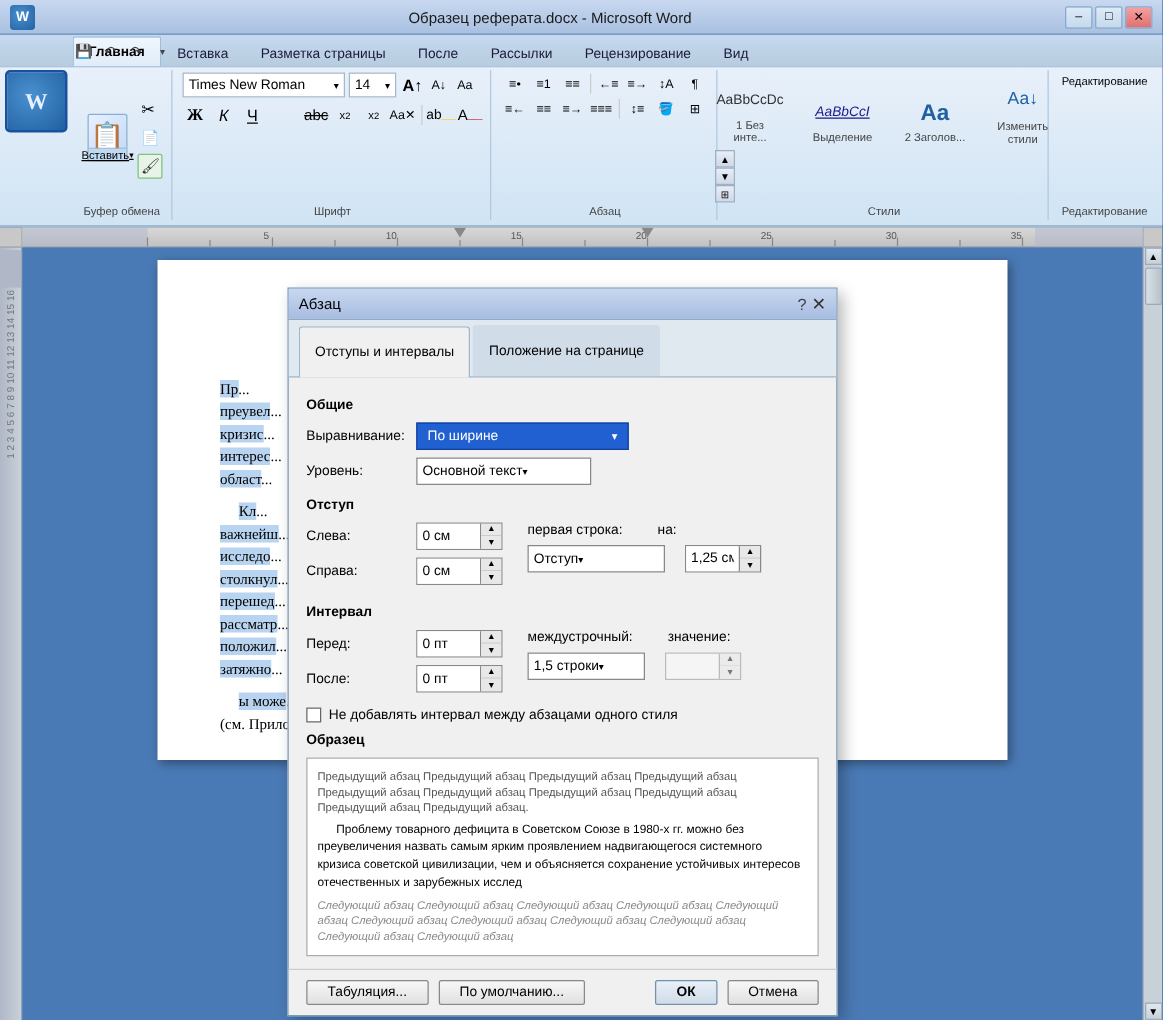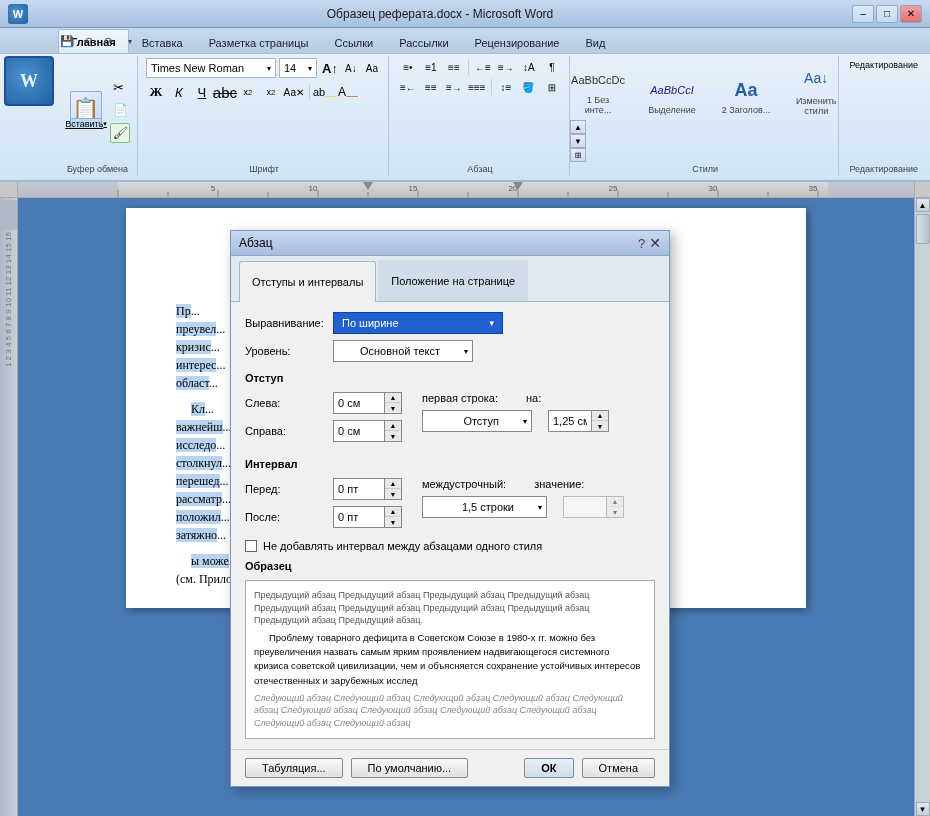--- a/index.html
+++ b/index.html
@@ -263,21 +263,21 @@
     .form-row {
       display: flex;
       align-items: center;
       margin-bottom: 6px;
       gap: 8px;
     }
     .form-label { font-size: 11px; min-width: 80px; color: #000; }
     .form-select {
       height: 22px; font-size: 11px; border: 1px solid #888;
       background: white; cursor: pointer; padding: 1px 4px;
-      display: flex; align-items: center; justify-content: flex-end; gap: 24px;
+      display: flex; align-items: center; justify-content: flex-start;
     }
     .form-select-blue {
       background: #2060d0; color: white;
       height: 22px; font-size: 11px; border: 1px solid #1040a0;
       padding: 1px 8px;
       display: flex; align-items: center; justify-content: space-between;
       min-width: 160px;
     }
     .spin-box {
       display: flex; align-items: center;
@@ -425,21 +425,21 @@
       <div class="qa-btn">💾</div>
       <div class="qa-btn">↶</div>
       <div class="qa-btn">↷</div>
       <div class="qa-btn" style="font-size:8px;">▾</div>
     </div>
 
     <div class="ribbon-tabs">
       <div class="ribbon-tab active">Главная</div>
       <div class="ribbon-tab">Вставка</div>
       <div class="ribbon-tab">Разметка страницы</div>
-      <div class="ribbon-tab">Ссылки</div>
+      <div class="ribbon-tab">После</div>
       <div class="ribbon-tab">Рассылки</div>
       <div class="ribbon-tab">Рецензирование</div>
       <div class="ribbon-tab">Вид</div>
     </div>
 
     <div class="ribbon-toolbar">
 
       <div class="ribbon-group">
         <div class="group-content">
           <div class="paste-btn">
@@ -480,21 +480,21 @@
             <div style="display:flex;gap:1px;">
               <div class="font-btn" style="font-size:13px;font-weight:bold;">A↑</div>
               <div class="font-btn" style="font-size:10px;">A↓</div>
               <div class="font-btn" style="font-size:10px;">Aa</div>
             </div>
           </div>
           <div class="font-row">
             <div class="font-btn bold" style="font-family:'Times New Roman',serif;font-size:13px;">Ж</div>
             <div class="font-btn italic" style="font-style:italic;font-size:13px;">К</div>
             <div class="font-btn underline" style="font-size:13px;">Ч</div>
-            <div class="font-btn" style="text-decoration:line-through;font-size:15px;">abc</div>
+            <div class="font-btn" style="text-decoration:line-through;font-size:12px;margin-left:28px;">abc</div>
             <div class="font-btn" style="font-size:9px;">x<sub>2</sub></div>
             <div class="font-btn" style="font-size:9px;">x<sup>2</sup></div>
             <div class="font-btn" style="font-size:10px;">Аа✕</div>
             <div style="width:1px;background:#ccc;margin:2px 2px;align-self:stretch;"></div>
             <div class="font-btn" style="font-size:11px;">ab<span style="font-size:7px;color:#ffcc00;display:block;line-height:5px;">___</span></div>
             <div class="font-btn" style="font-size:12px;">А<span style="color:#cc0000;font-size:7px;display:block;line-height:5px;">___</span></div>
           </div>
         </div>
         <div class="group-label">Шрифт</div>
       </div>
@@ -526,21 +526,21 @@
       </div>
 
       <div class="ribbon-group" style="min-width:220px;">
         <div class="group-content" style="align-items:flex-start;flex-wrap:wrap;">
           <div style="display:flex;gap:14px;align-items:flex-end;">
             <div class="style-item">
               <div class="style-preview" style="font-size:11px;color:#333;">AaBbCcDc</div>
               <div class="style-name">1 Без инте...</div>
             </div>
             <div class="style-item">
-              <div class="style-preview" style="font-size:11px;color:#1a1a88;font-style:italic;">AaBbCcI</div>
+              <div class="style-preview" style="font-size:11px;color:#1a1a88;font-style:italic;text-decoration:underline;">AaBbCcI</div>
               <div class="style-name">Выделение</div>
             </div>
             <div class="style-item">
               <div class="style-preview" style="font-size:18px;font-weight:bold;color:#2060a0;">Aa</div>
               <div class="style-name">2 Заголов...</div>
             </div>
             <div style="display:flex;flex-direction:column;align-items:center;cursor:pointer;padding:2px 4px;">
               <div style="font-size:14px;color:#2060a0;height:36px;display:flex;align-items:center;">Аа↓</div>
               <div style="font-size:9px;color:#444;text-align:center;">Изменить стили</div>
             </div>
@@ -699,20 +699,21 @@
       </div>
     </div>
 
     <div class="dialog-tabs">
       <div class="dtab active">Отступы и интервалы</div>
       <div class="dtab">Положение на странице</div>
     </div>
 
     <div class="dialog-body">
 
+      <div class="section-header">Общие</div>
 
       <div class="form-row">
         <div class="form-label">Выравнивание:</div>
         <div class="form-select-blue" style="width:170px;cursor:pointer;">
           <span>По ширине</span>
           <span style="font-size:9px;margin-left:8px;">▾</span>
         </div>
       </div>
 
       <div class="form-row">
@@ -796,21 +797,21 @@
             </div>
           </div>
         </div>
 
         <div>
           <div class="form-row">
             <div style="font-size:11px;">междустрочный:</div>
             <div style="font-size:11px;margin-left:20px;">значение:</div>
           </div>
           <div class="form-row">
-            <div class="form-select" style="width:125px;">
+            <div class="form-select" style="width:94px;">
               <span>1,5 строки</span>
               <span style="font-size:8px;">▾</span>
             </div>
             <div class="spin-box" style="margin-left:8px;opacity:0.5;">
               <input class="spin-input" style="width: 42px;" value="" disabled="">
               <div class="spin-btns">
                 <div class="spin-btn">▲</div>
                 <div class="spin-btn">▼</div>
               </div>
             </div>

